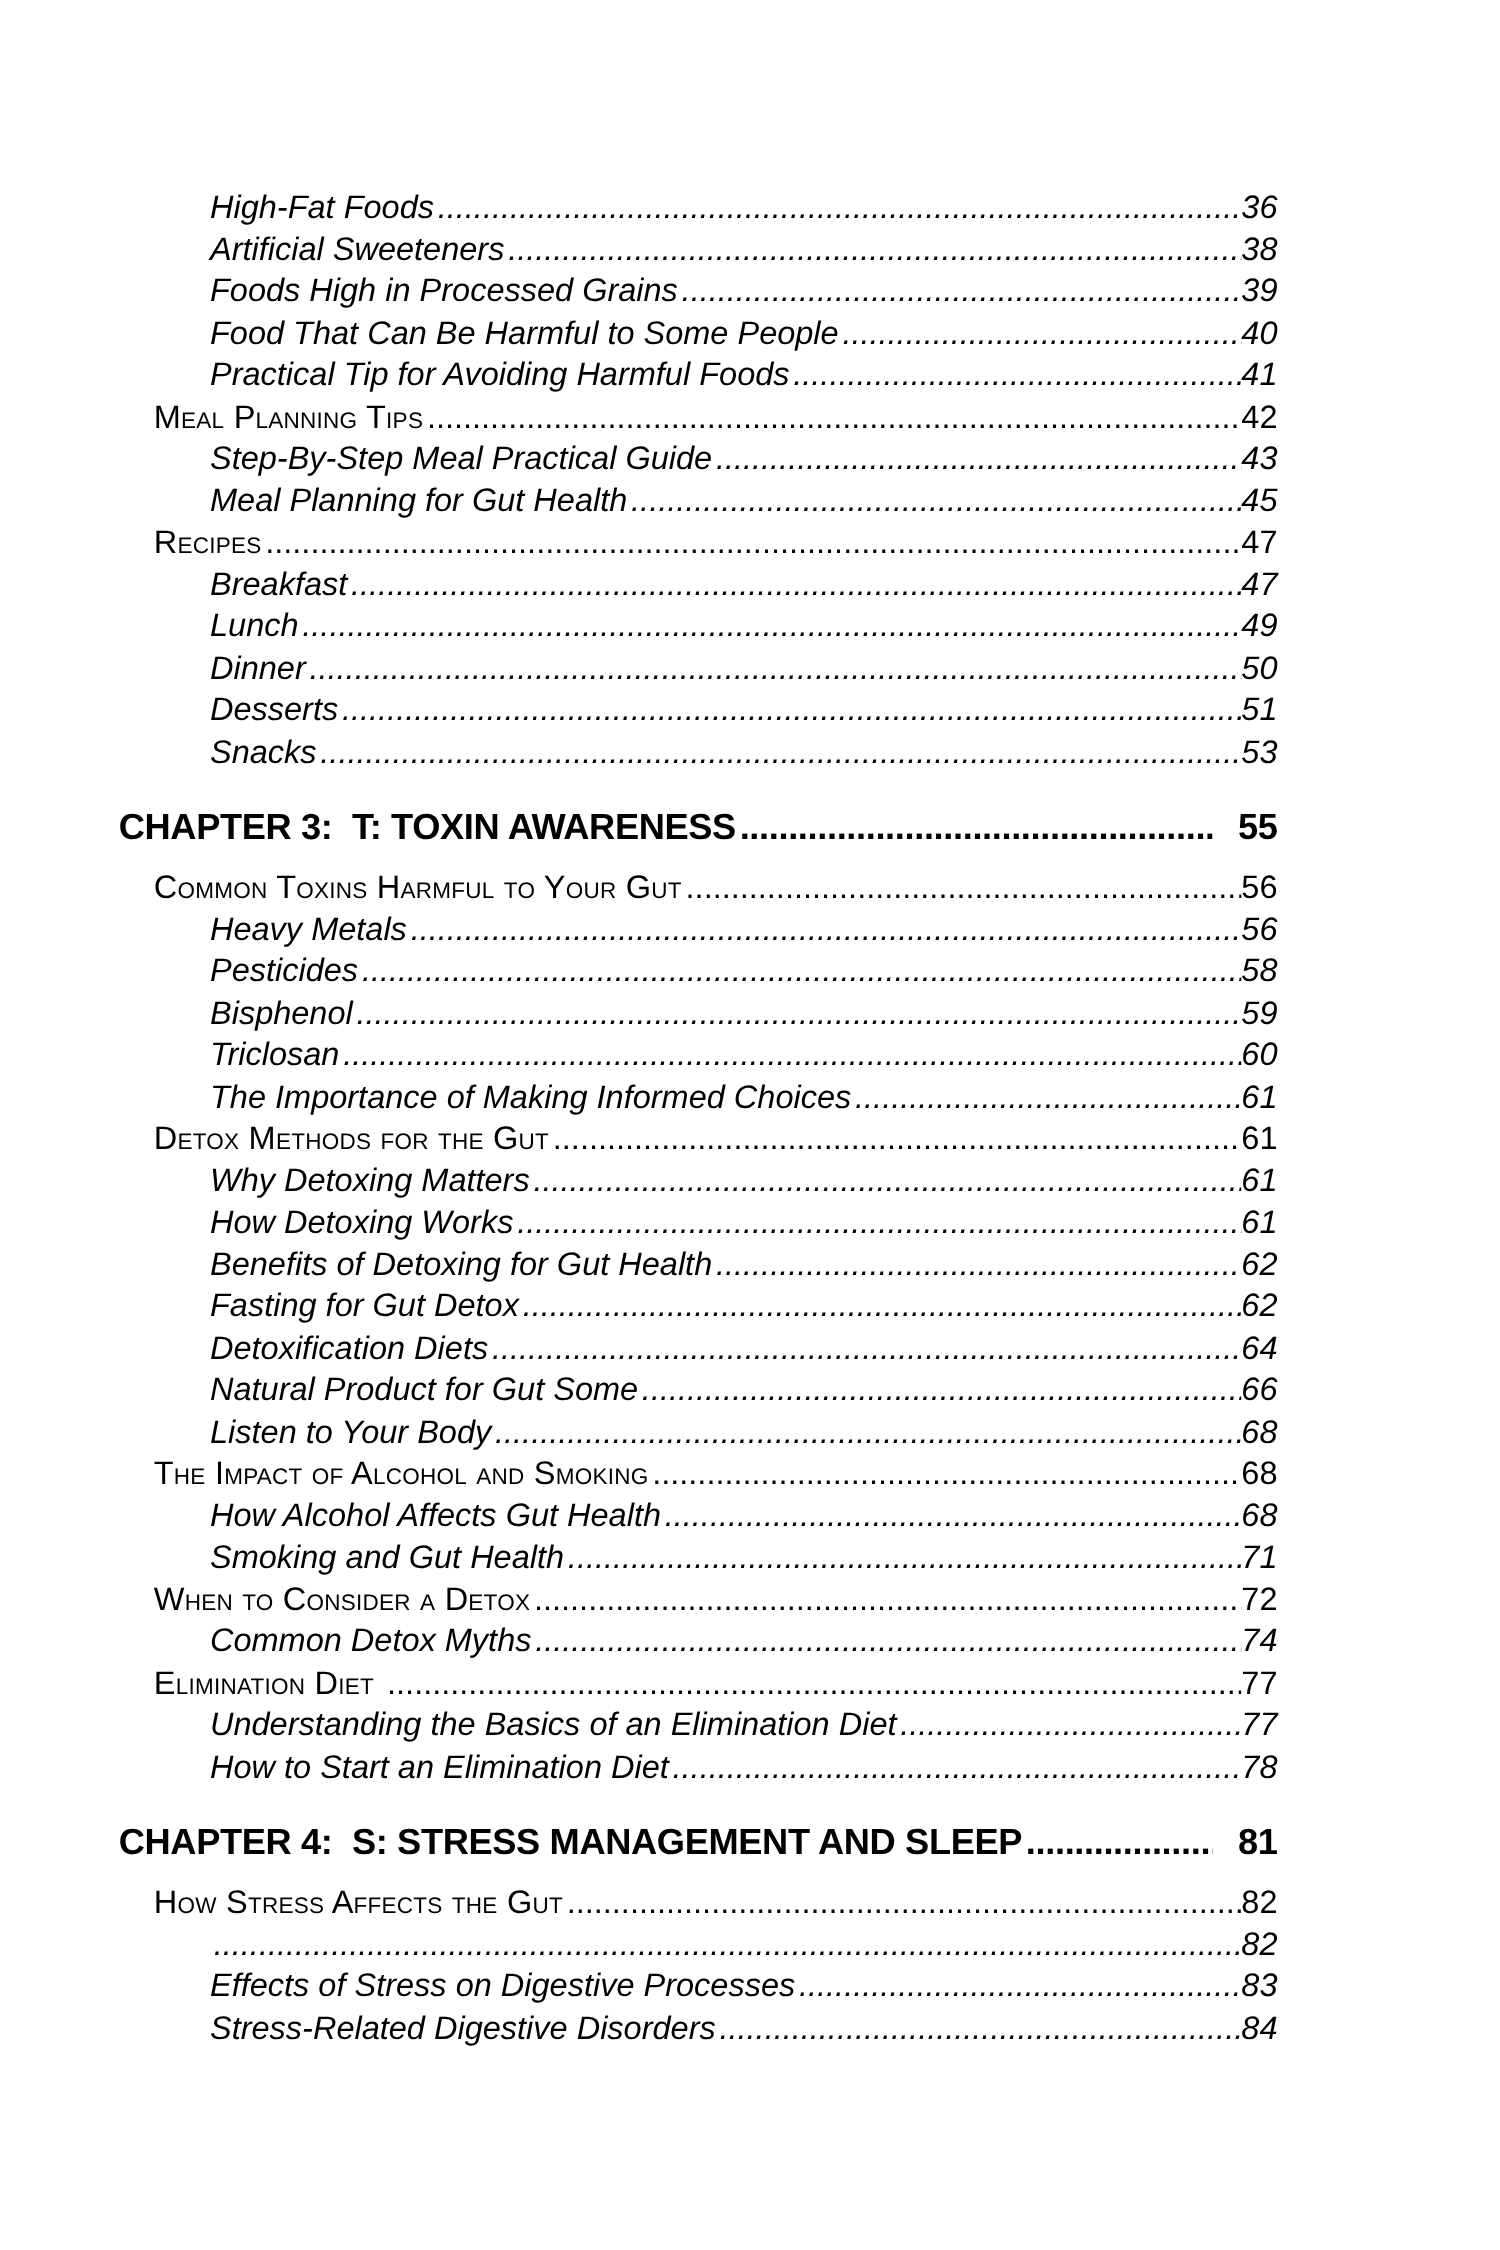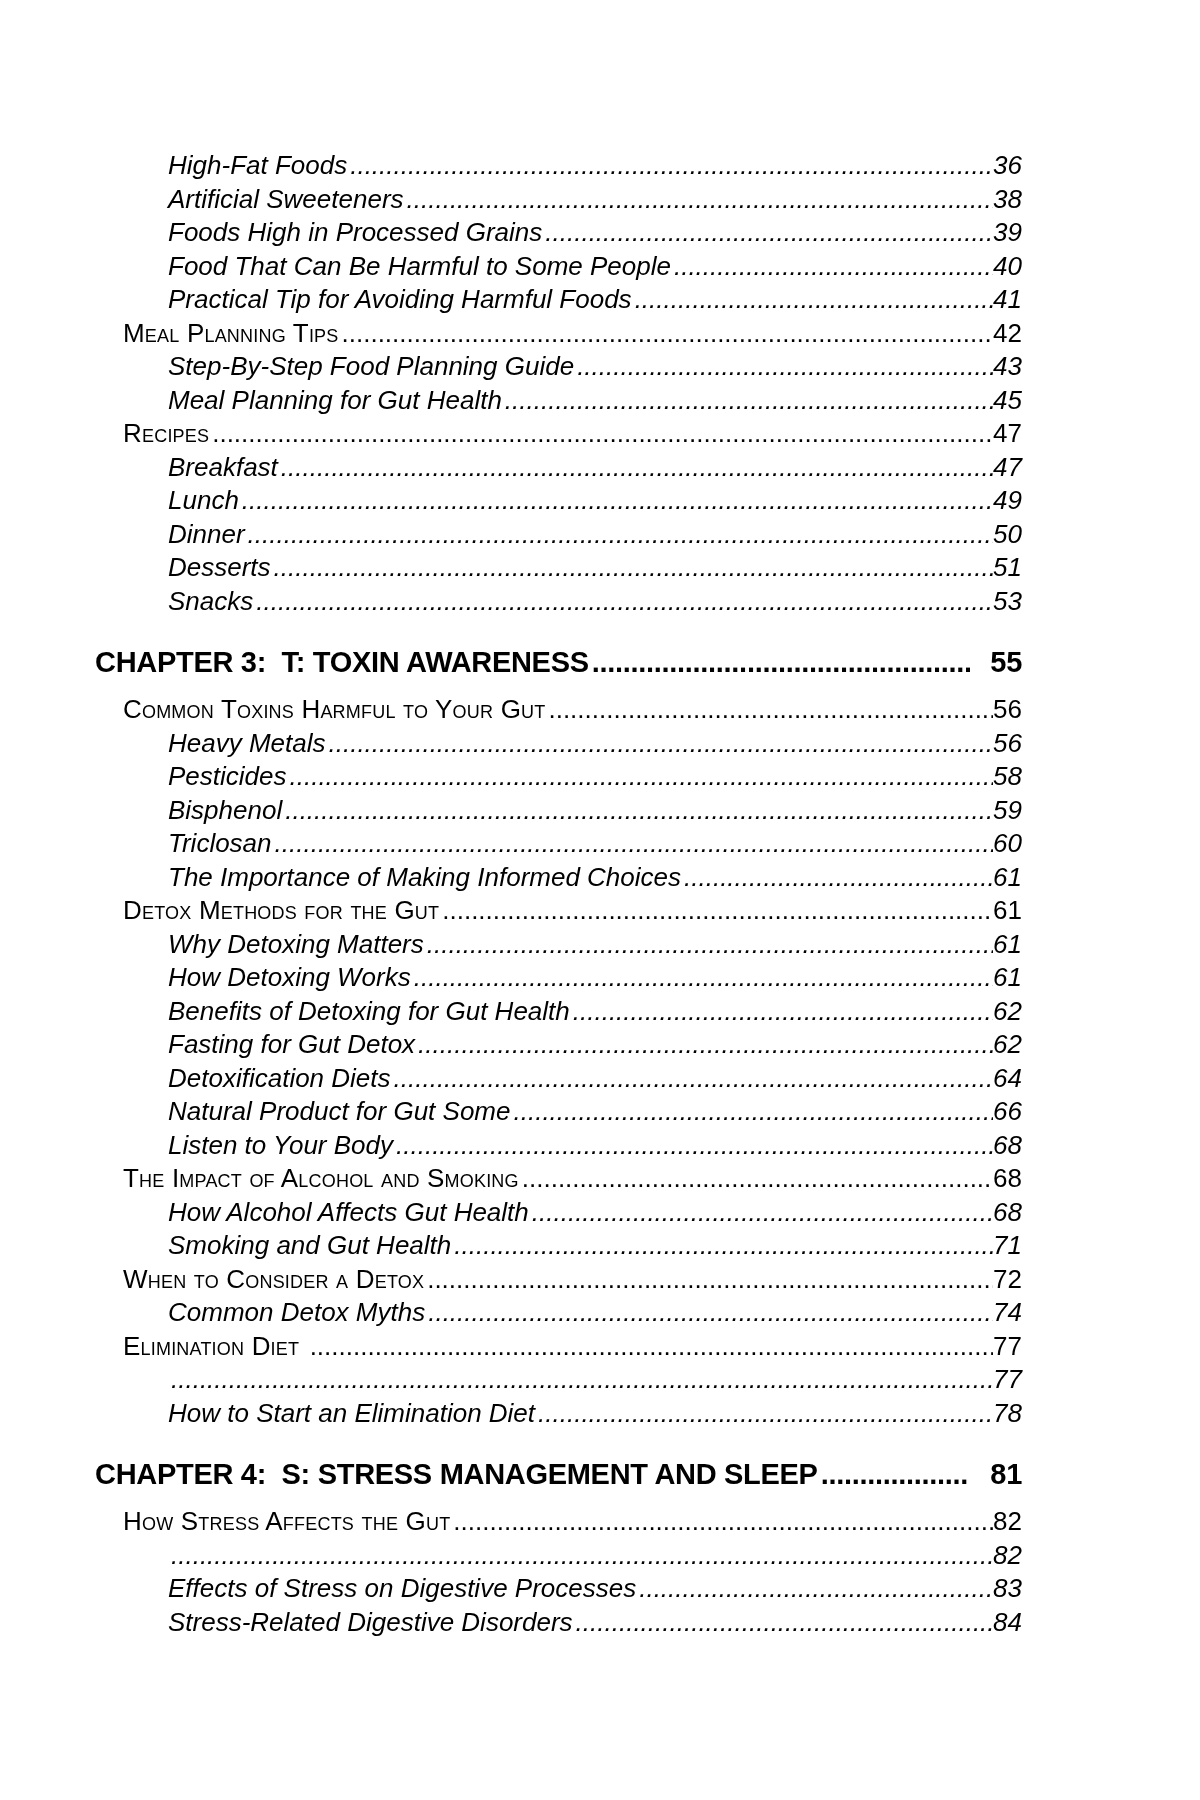--- a/index.html
+++ b/index.html
@@ -103,21 +103,21 @@
     <span class="label">Practical Tip for Avoiding Harmful Foods</span>
     <span class="dots"></span>
     <span class="pagenum">41</span>
   </div>
       <div class="row row--section">
     <span class="label">Meal Planning Tips</span>
     <span class="dots"></span>
     <span class="pagenum">42</span>
   </div>
       <div class="row row--sub">
-    <span class="label">Step-By-Step Food Planning Guide</span>
+    <span class="label">Step-By-Step Meal Practical Guide</span>
     <span class="dots"></span>
     <span class="pagenum">43</span>
   </div>
       <div class="row row--sub">
     <span class="label">Meal Planning for Gut Health</span>
     <span class="dots"></span>
     <span class="pagenum">45</span>
   </div>
       <div class="row row--section">
     <span class="label">Recipes</span>
@@ -248,20 +248,21 @@
     <span class="label">Common Detox Myths</span>
     <span class="dots"></span>
     <span class="pagenum">74</span>
   </div>
       <div class="row row--section">
     <span class="label">Elimination Diet </span>
     <span class="dots"></span>
     <span class="pagenum">77</span>
   </div>
       <div class="row row--sub">
+    <span class="label">Understanding the Basics of an Elimination Diet</span>
     <span class="dots"></span>
     <span class="pagenum">77</span>
   </div>
       <div class="row row--sub">
     <span class="label">How to Start an Elimination Diet</span>
     <span class="dots"></span>
     <span class="pagenum">78</span>
   </div>
       <div class="row row--chapter">
     <span class="label">CHAPTER 4:  S: STRESS MANAGEMENT AND SLEEP</span>

